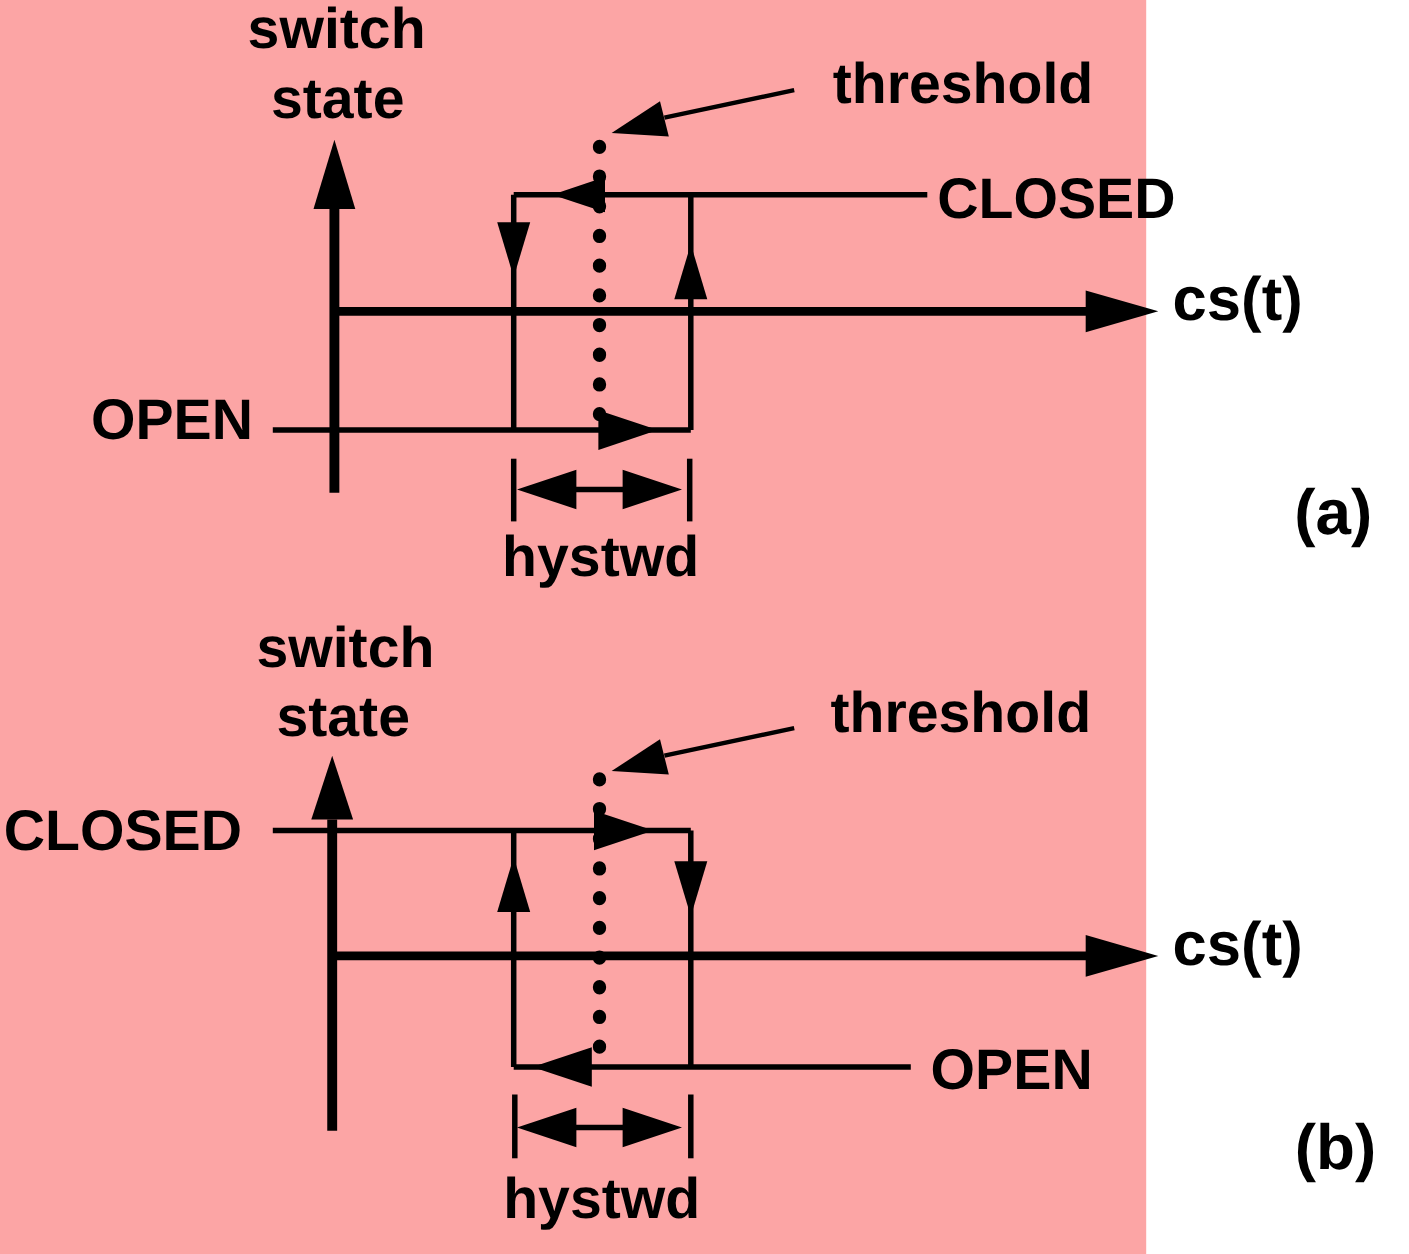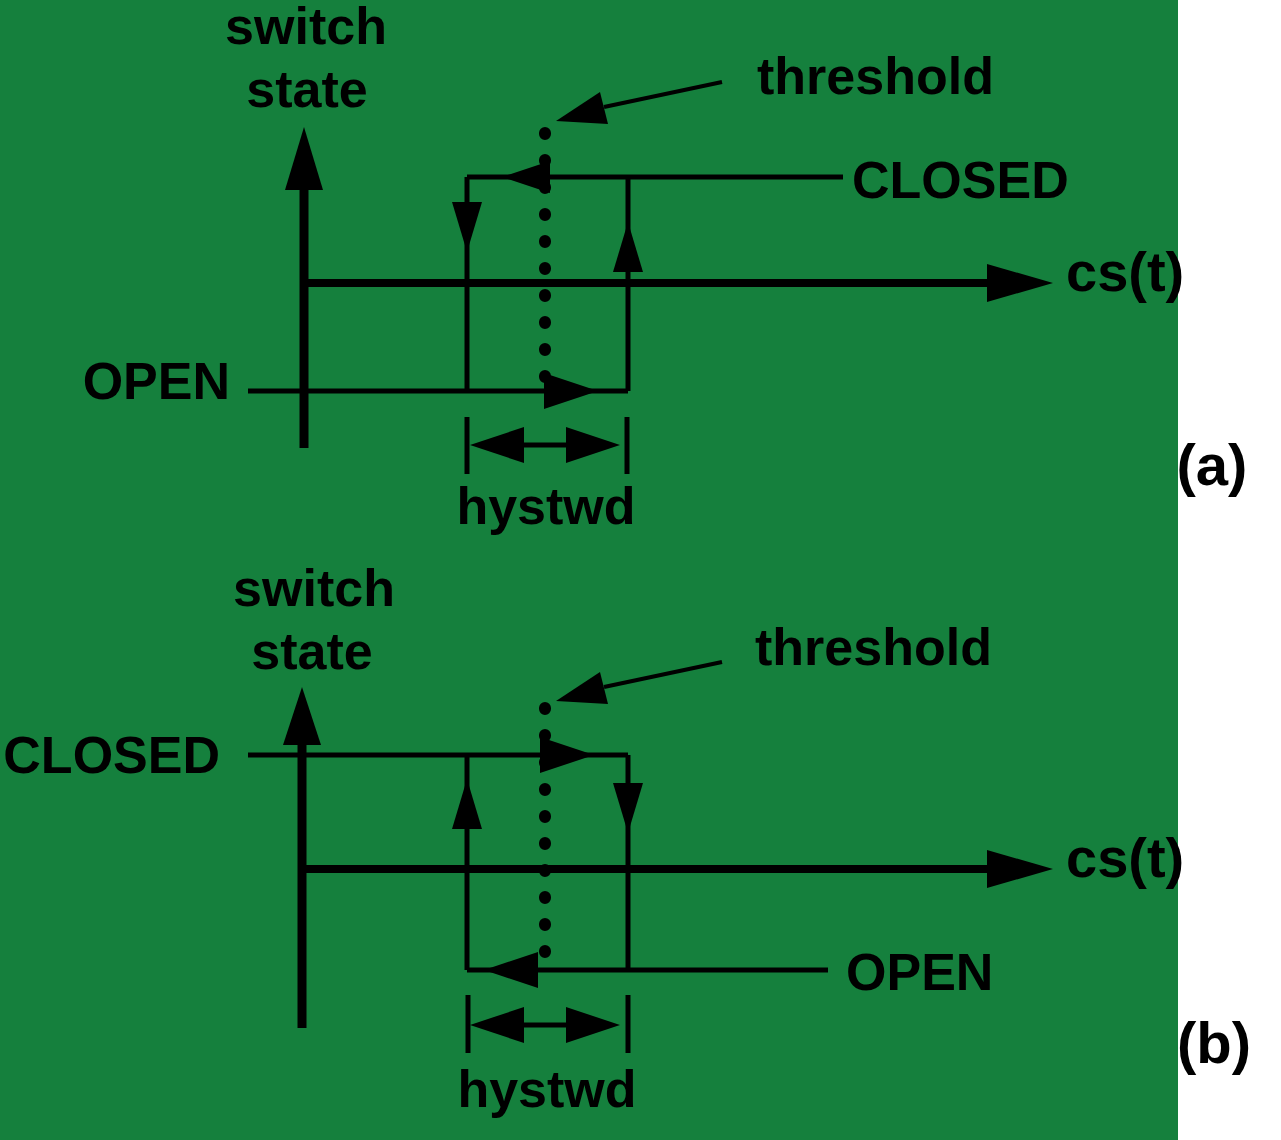--- a/index.html
+++ b/index.html
@@ -1,23 +1,23 @@
 <!DOCTYPE html>
 <html><head>
 <meta charset="utf-8">
 <style>
   html, body {
     margin: 0;
     padding: 0;
     background: #ffffff;
   }
   .figure-wrap {
-    width: 1178px;
+    width: 1042px;
     height: 1140px;
-    background: #15803d;
+    background: #fca5a5;
     position: relative;
   }
   svg {
     display: block;
   }
   text {
     font-family: "Liberation Sans", "DejaVu Sans", sans-serif;
     font-weight: bold;
     fill: #000000;
   }

